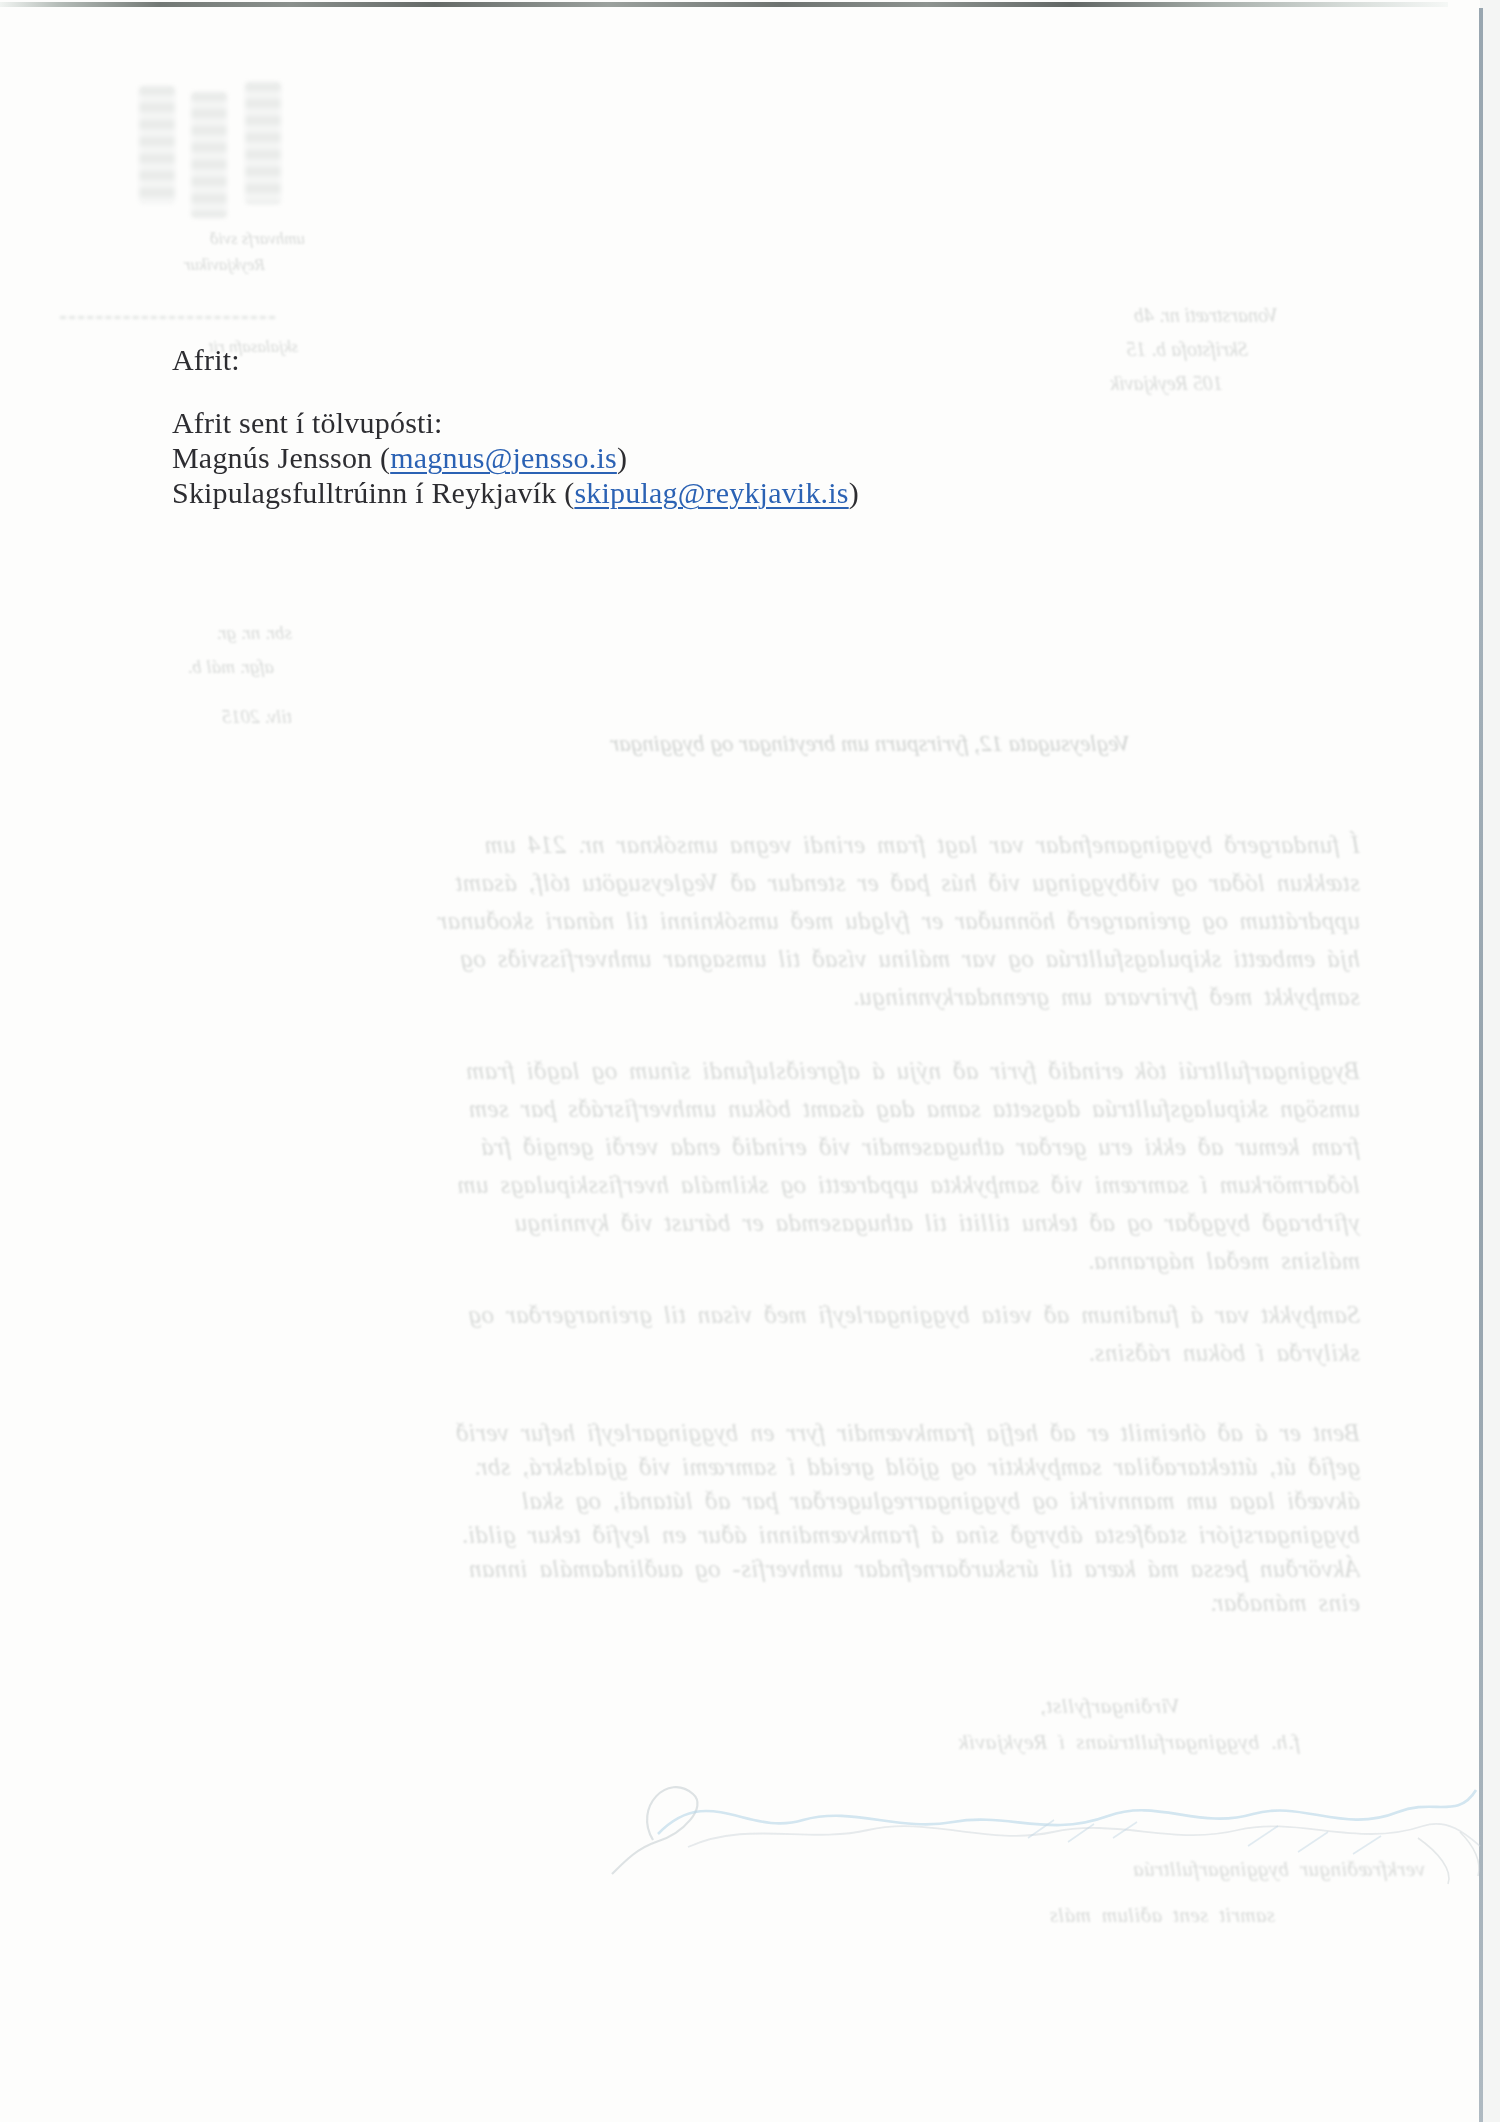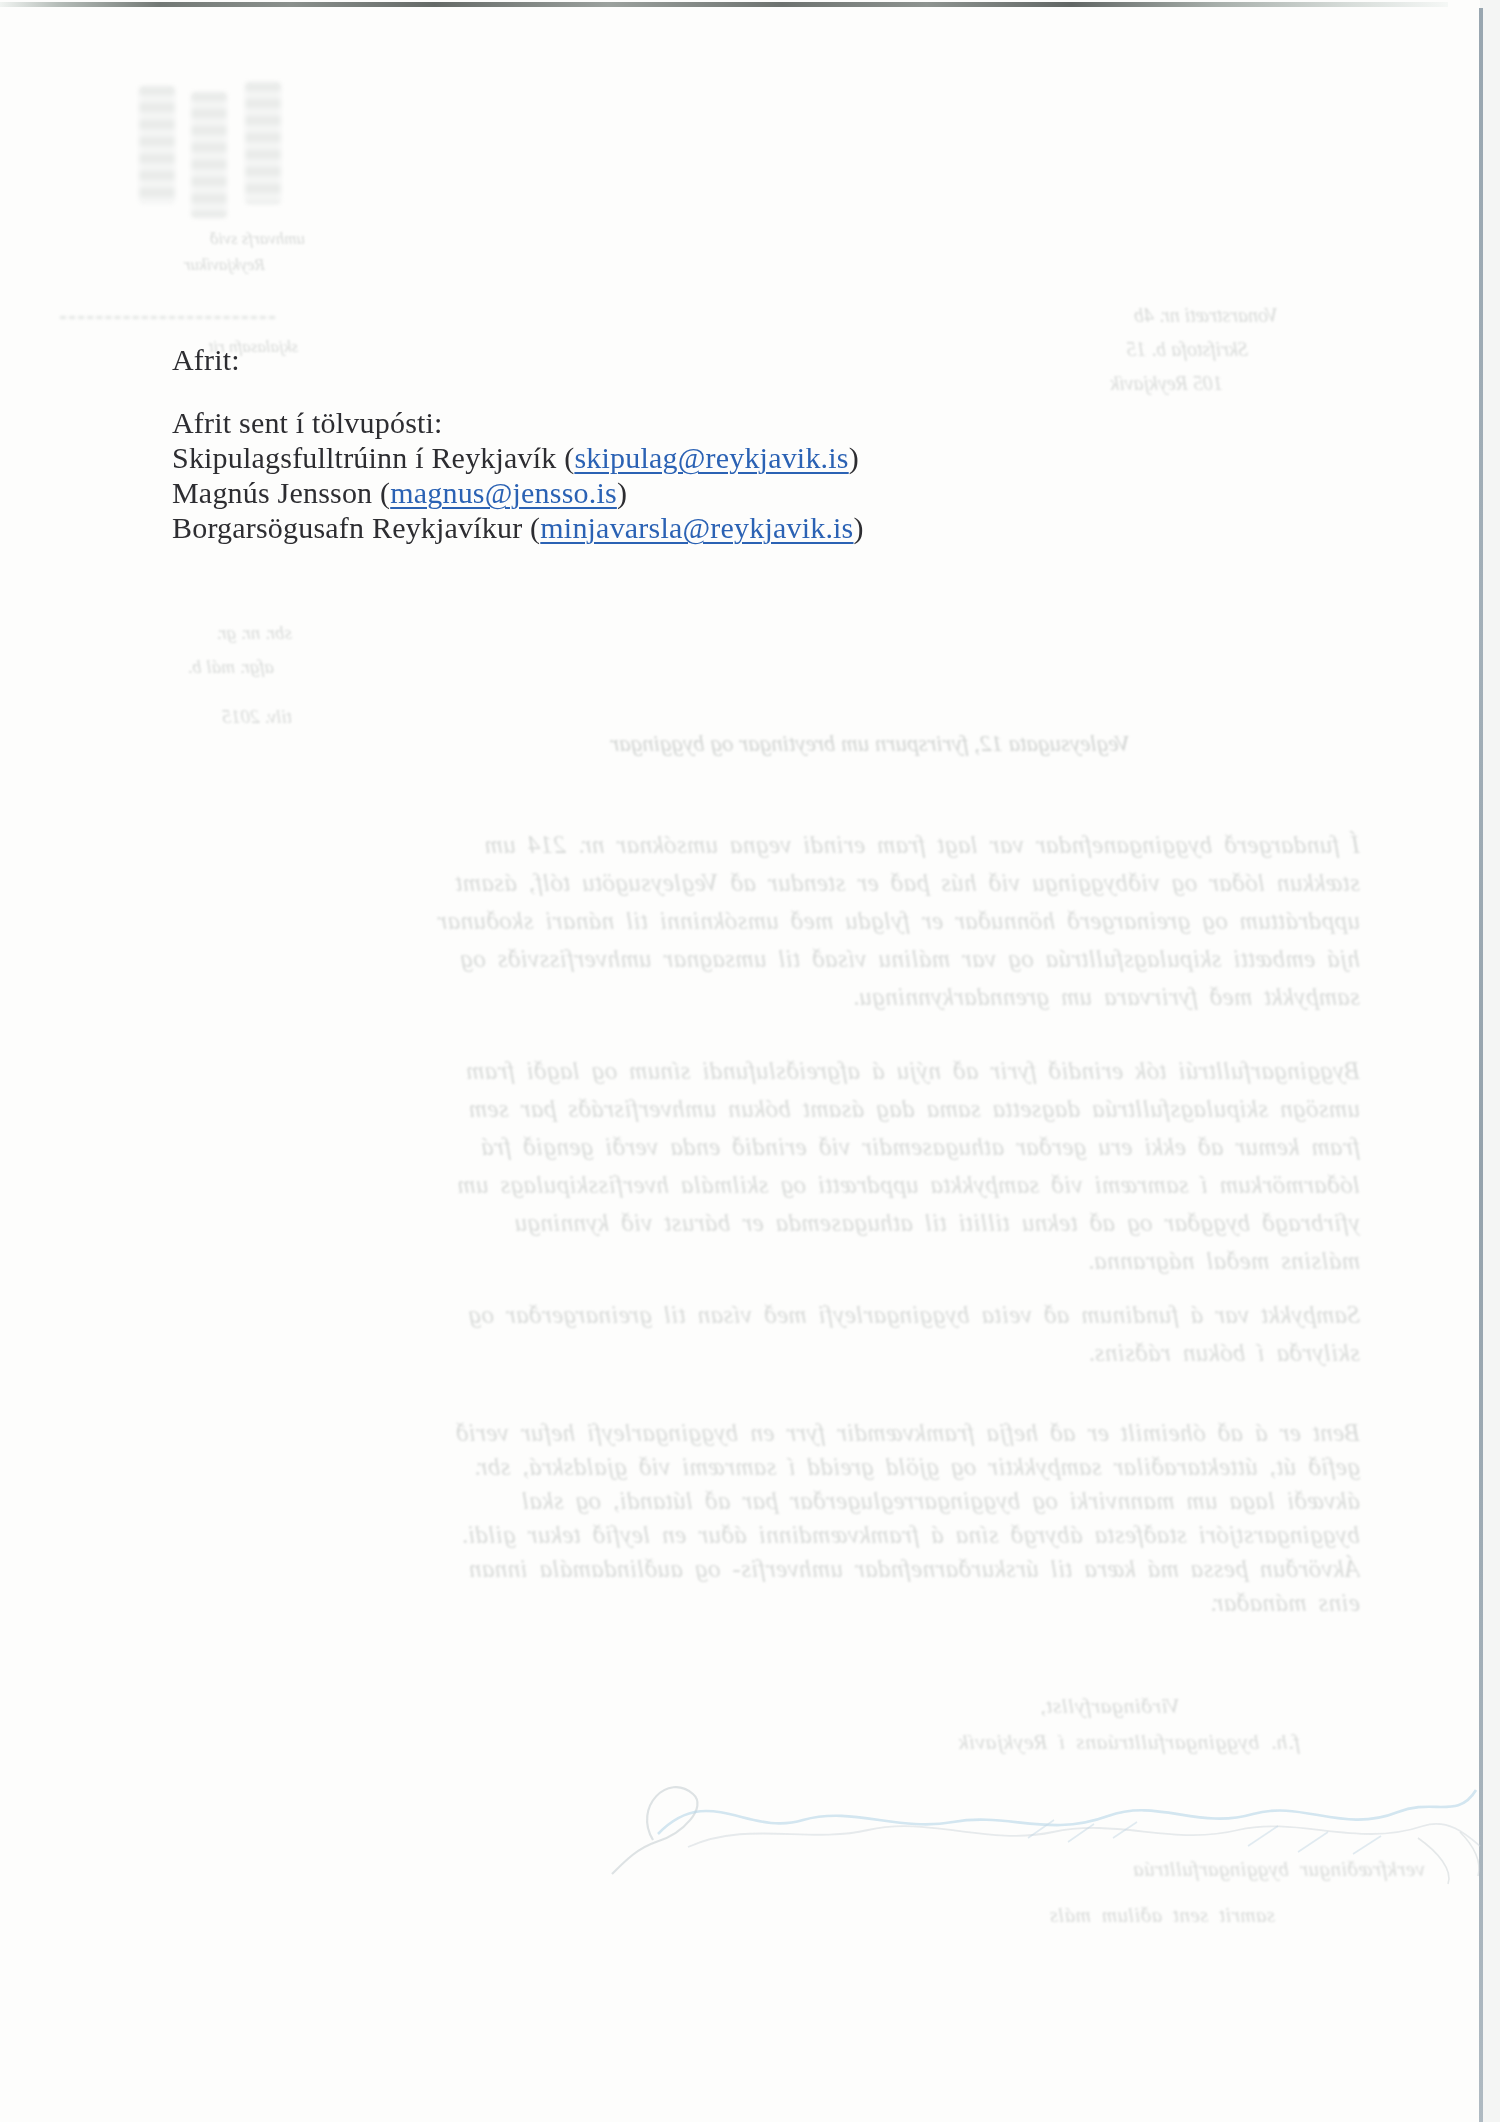--- a/index.html
+++ b/index.html
@@ -98,27 +98,24 @@
     <div class="gl">sbr. nr. gr.</div>
     <div class="gl" style="padding-left:18px">afgr. mál b.</div>
     <div class="gl" style="margin-top:16px">tilv. 2015</div>
   </div>
 
   <div class="letter">
     <div class="row">Afrit:</div>
     <div class="spacer28"></div>
     <div class="row">Afrit sent í tölvupósti:</div>
     <div class="row">
-      <span>Skipulagsfulltrúinn í Reykjavík (</span><a class="email-link">skipulag@reykjavik.is</a><span>)</span>
-    </div>
-    <div class="row">
       <span>Magnús Jensson (</span><a class="email-link">magnus@jensso.is</a><span>)</span>
     </div>
     <div class="row">
-      <span>Borgarsögusafn Reykjavíkur (</span><a class="email-link">minjavarsla@reykjavik.is</a><span>)</span>
+      <span>Skipulagsfulltrúinn í Reykjavík (</span><a class="email-link">skipulag@reykjavik.is</a><span>)</span>
     </div>
   </div>
 
   <div class="ghost ghost-subject" style="left:545px;top:731px;width:585px">
     <div class="gl">Vegleysugata 12, fyrirspurn um breytingar og byggingar</div>
   </div>
 
   <div class="ghost ghost-para" style="left:345px;top:826px;width:1015px">
     <div class="gl">Í fundargerð bygginganefndar var lagt fram erindi vegna umsóknar nr. 214 um</div>
     <div class="gl">stækkun lóðar og viðbyggingu við hús það er stendur að Vegleysugötu tólf, ásamt</div>

